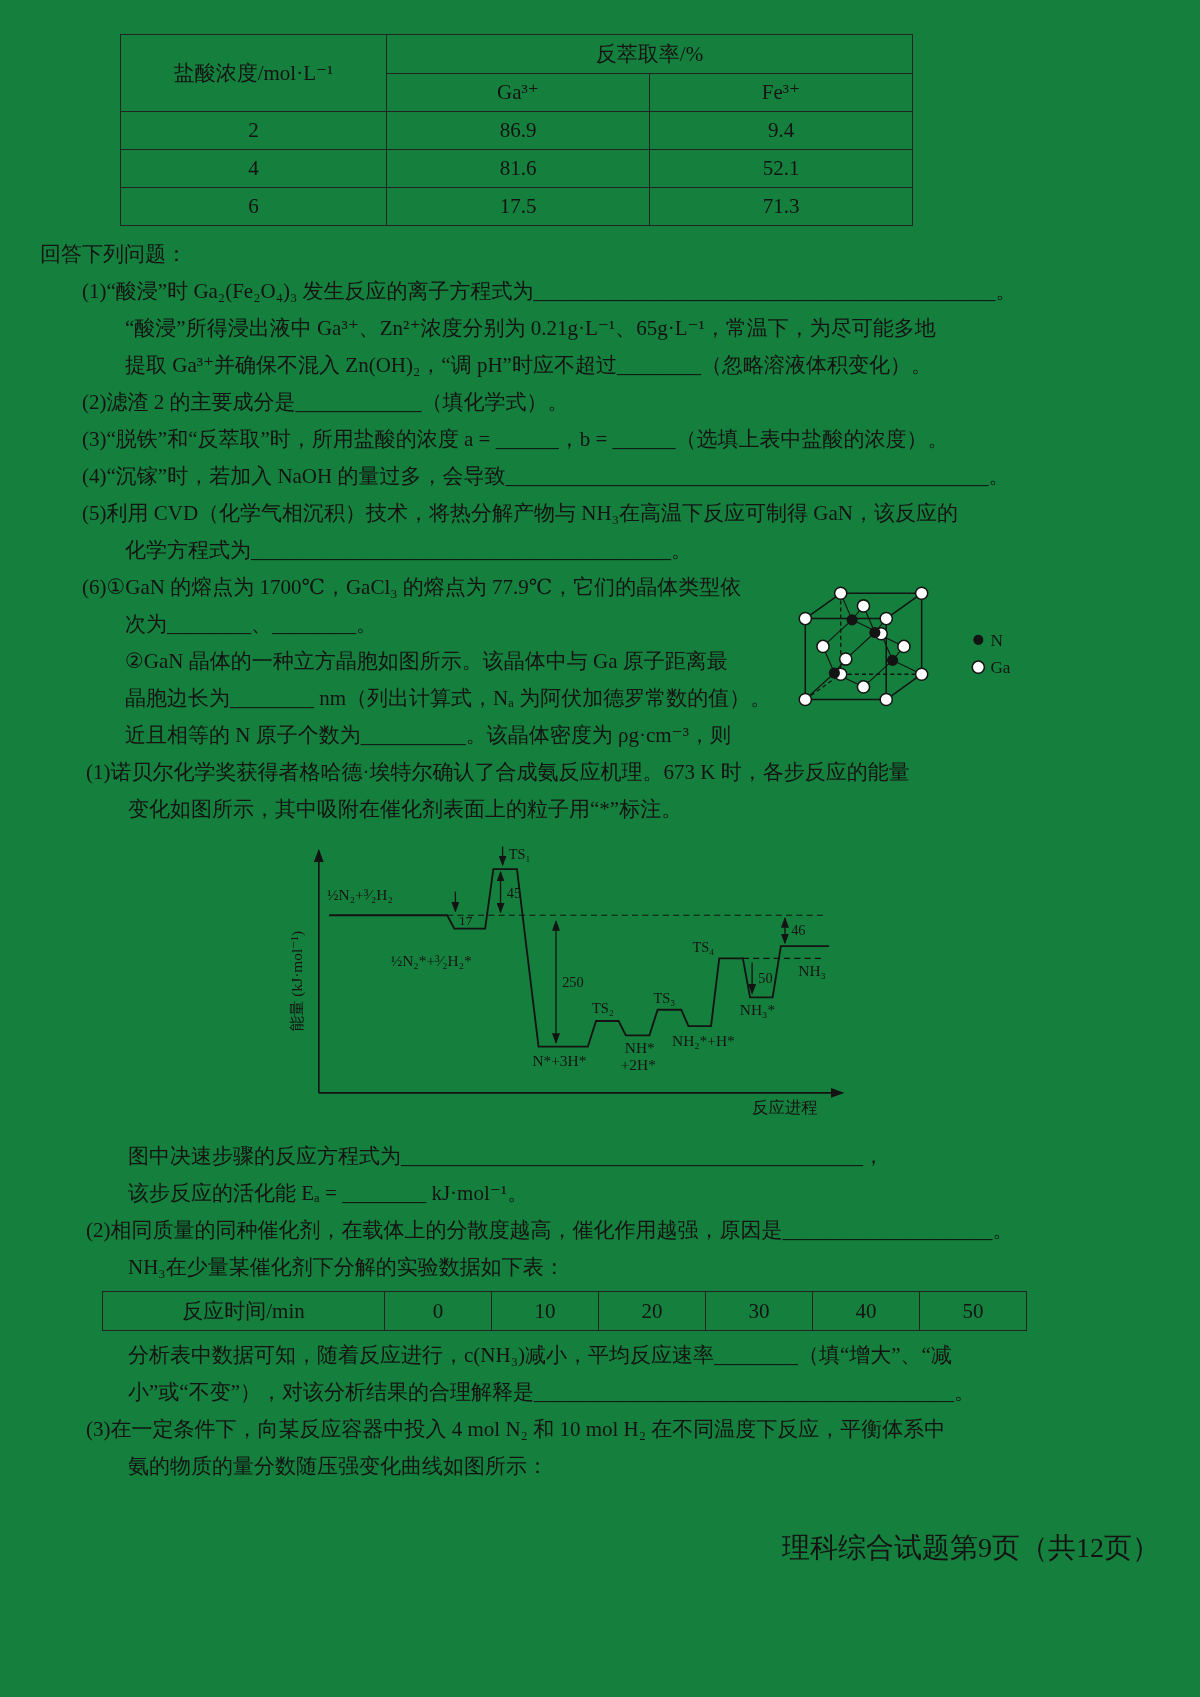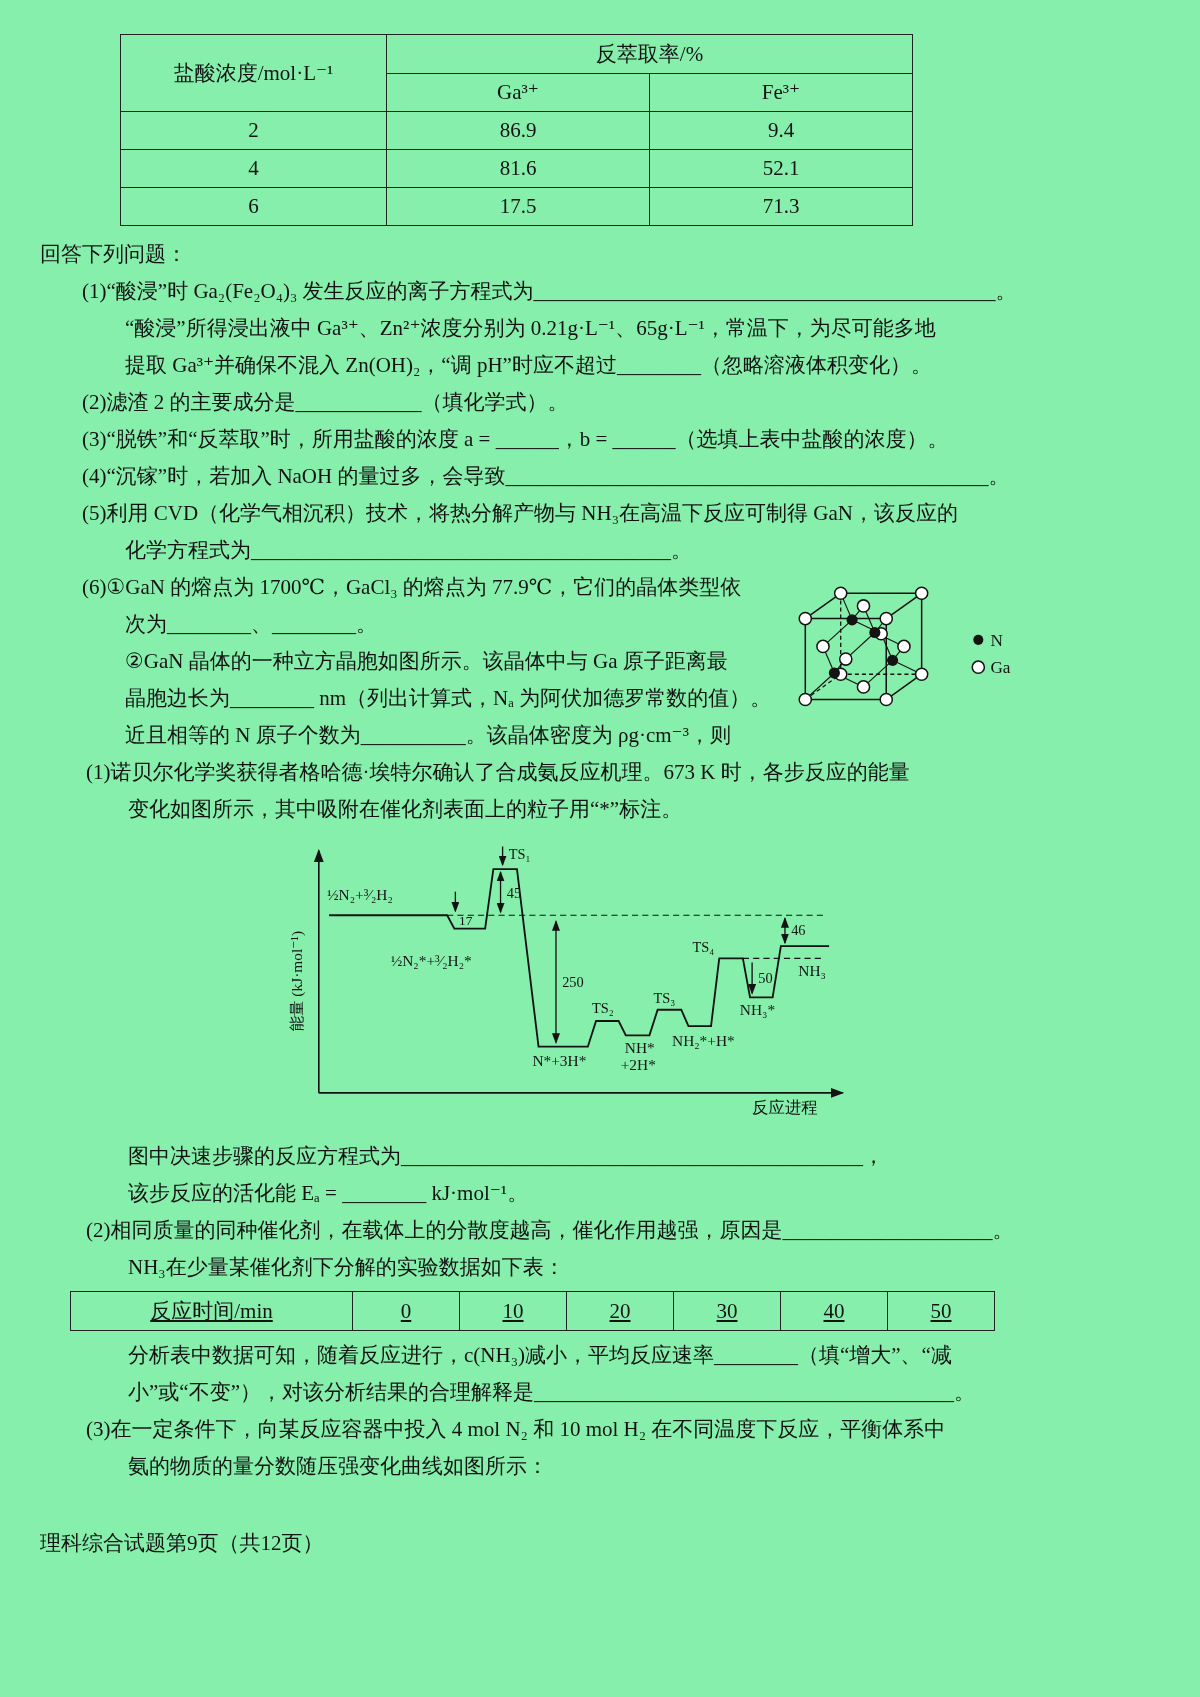--- a/index.html
+++ b/index.html
@@ -1,36 +1,36 @@
 <!DOCTYPE html>
 <html><head>
 <meta charset="utf-8">
 <style>
   html,body{margin:0;padding:0;background:#e8e8e8;}
   .page{
-    width:1200px;min-height:1697px;background:#86efac;color:#131313;
+    width:1200px;min-height:1697px;background:#15803d;color:#131313;
     font-family:"Liberation Serif","DejaVu Serif","DejaVu Sans",serif;
     font-size:21px;padding:30px 158px 24px 40px;box-sizing:border-box;
     margin:0 auto;position:relative;
   }
   .line{line-height:37px;white-space:nowrap;}
   .i1{padding-left:42px;}
   .i2{padding-left:85px;}
   .i1b{padding-left:46px;}
   .i2b{padding-left:88px;}
   .h28{margin-left:-32px;}
   table{border-collapse:collapse;}
   .t1{margin:4px 0 10px 80px;table-layout:fixed;}
   .t1 td{border:1.6px solid #222;text-align:center;padding:5px 8px;height:27px;overflow:hidden;}
-  .t2{margin:5px 0 6px 30px;table-layout:fixed;text-decoration:underline;}
+  .t2{margin:5px 0 6px 62px;table-layout:fixed;}
   .t2 td{border:1.6px solid #222;text-align:center;padding:5px 6px;height:24px;overflow:hidden;}
   .ediagram{margin:10px 0 6px 248px;}
   .crystfig{float:right;width:262px;margin:4px 0 2px 8px;}
   svg text{font-family:"Liberation Serif","DejaVu Serif","DejaVu Sans",serif;fill:#131313;}
-  .footer{text-align:left;margin:44px -118px 0 0;font-size:21px;}
+  .footer{text-align:right;margin:44px -118px 0 0;font-size:28px;}
 </style>
 </head>
 <body>
 
 <div class="page">
 
   <table class="t1">
     <colgroup>
         <col style="width:266px">
         <col style="width:263px">

